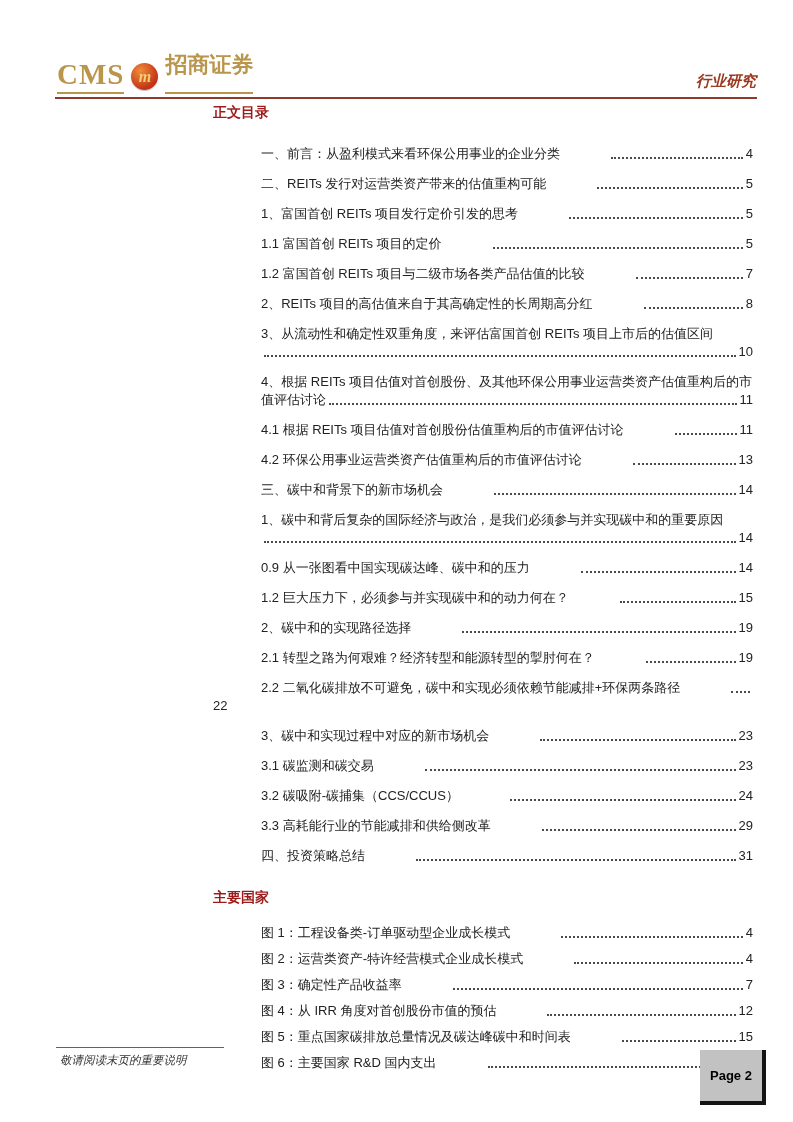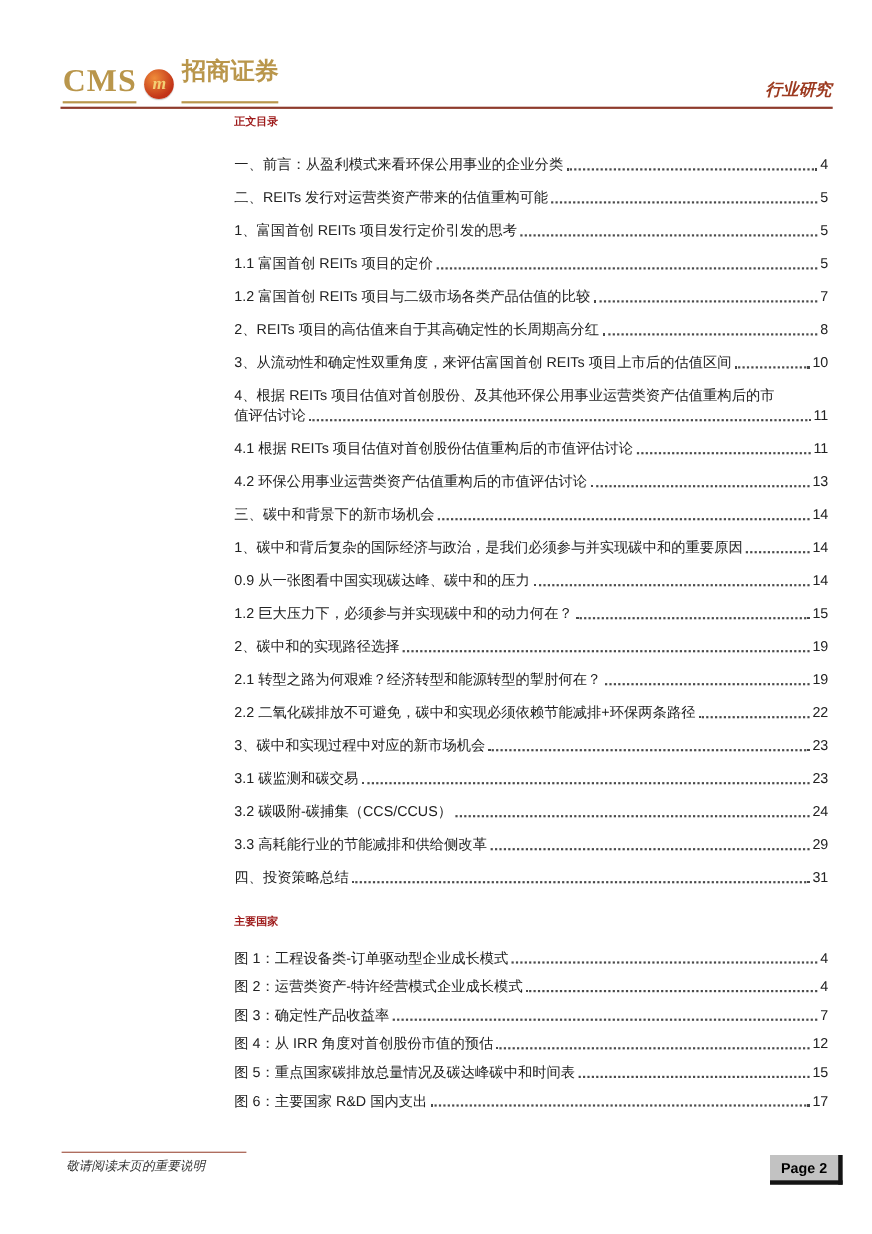--- a/index.html
+++ b/index.html
@@ -41,32 +41,32 @@
   }
   .header-rule{
     position:absolute;left:55px;right:36px;top:97px;
     border-top:2px solid #8e3b2c;height:0;
   }
   
   .main{
     position:absolute;left:213px;top:104px;width:540px;
   }
   .section-title{
-    margin:0;font-size:10px;font-weight:bold;color:#9e1b1b;
+    margin:0;font-size:14px;font-weight:bold;color:#9e1b1b;
   }
   .toc-title{margin-bottom:23px;}
   .figures-title{margin-top:24px;margin-bottom:17px;}
   .toc-list,.figures-list{display:block;}
   .toc-row{
     display:flex;flex-wrap:wrap;align-items:baseline;
     font-size:13px;line-height:18px;color:#222;
     margin-bottom:12px;
   }
   .figures-list .toc-row{margin-bottom:8px;}
-  .t1,.t2{white-space:pre-wrap;}
+  .t1,.t2{white-space:pre-wrap;margin-left:48px;}
   .dots{
     flex:1 1 12px;min-width:12px;
     border-bottom:2px dotted #4a4a4a;
     margin:0 3px 4px 3px;align-self:flex-end;height:0;
   }
   .pg{align-self:flex-end;color:#222;}
   
   .footer-rule{
     position:absolute;left:56px;top:1047px;width:168px;
     border-top:1px solid #9c4b38;height:0;
@@ -74,21 +74,21 @@
   .footer-note{
     position:absolute;left:60px;top:1053px;
     font-family:"Liberation Serif", serif;font-style:italic;
     font-size:11.5px;color:#333;
   }
   .page-badge{
     position:absolute;left:700px;top:1050px;width:62px;
     background:#c2c2c2;
     border-right:4px solid #141414;border-bottom:4px solid #141414;
     text-align:center;font-weight:bold;font-size:13px;color:#000;
-    padding:4px 0;
+    padding:18px 0;
   }
 </style>
 </head>
 <body>
 
 <div class="page">
 
   <div class="logo">
     <span class="logo-en">CMS</span>
     <span class="logo-emblem">m</span>

